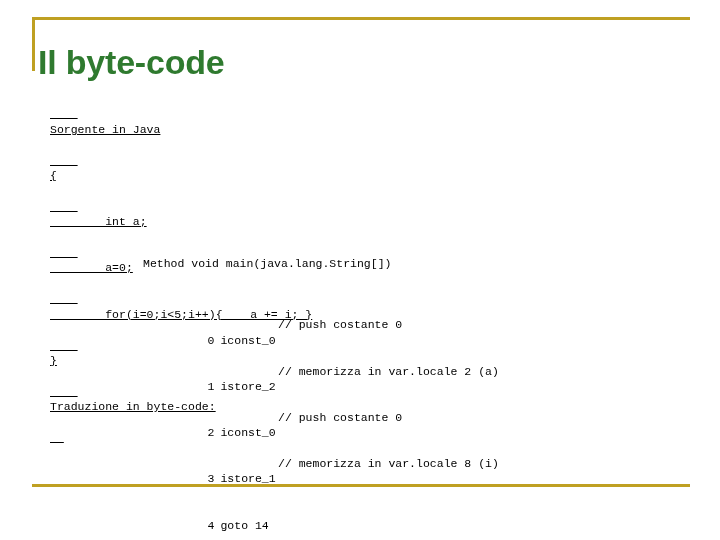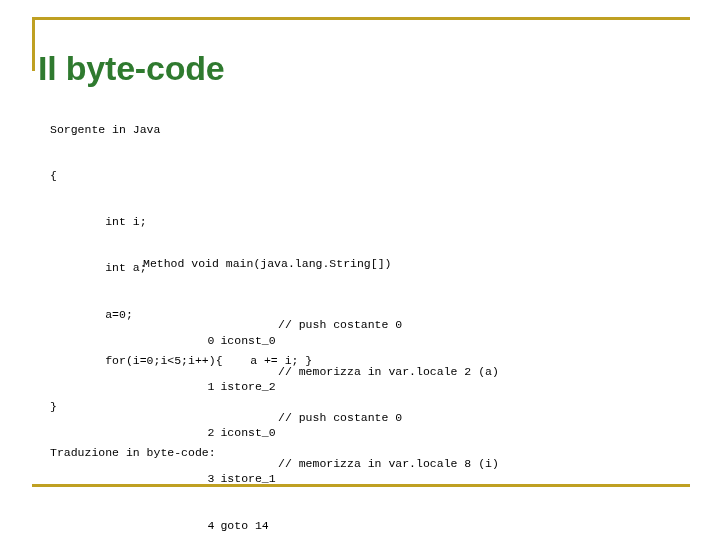--- a/index.html
+++ b/index.html
@@ -47,21 +47,21 @@
     top: 484px;
     width: 658px;
     height: 3px;
     background: #bfa022;
   }
 
   
   .title {
     position: absolute;
     left: 38px;
-    top: 26px;
+    top: 20px;
     font-family: "Liberation Sans", sans-serif;
     font-size: 34px;
     font-weight: bold;
     color: #2f7a2f;
     letter-spacing: -0.2px;
     white-space: nowrap;
   }
 
   
   .code-block {
@@ -69,20 +69,21 @@
     font-family: "Liberation Mono", "DejaVu Sans Mono", monospace;
     font-size: 11.5px;
     line-height: 15.4px;
     color: #000000;
     white-space: pre;
   }
 
   .source-block {
     left: 50px;
     top: 91px;
+    text-decoration: underline;
   }
 
   .source-line {
     white-space: pre;
   }
 
   .bytecode-block {
     left: 143px;
     top: 225px;
   }
@@ -124,21 +125,20 @@
 <div class="slide">
 
   <div class="rule-top"></div>
   <div class="rule-left"></div>
 
   <h1 class="title">Il byte-code</h1>
 
   <div class="code-block source-block">
     <div class="source-line">Sorgente in Java</div>
     <div class="source-line">{</div>
-    <div class="source-line">        int i;</div>
     <div class="source-line">        int a;</div>
     <div class="source-line">        a=0;</div>
     <div class="source-line">        for(i=0;i&lt;5;i++){    a += i; }</div>
     <div class="source-line">}</div>
     <div class="source-line">Traduzione in byte-code:</div>
   </div>
 
   <div class="code-block bytecode-block">
     <div class="bc-head">Method void main(java.lang.String[])</div>
 

